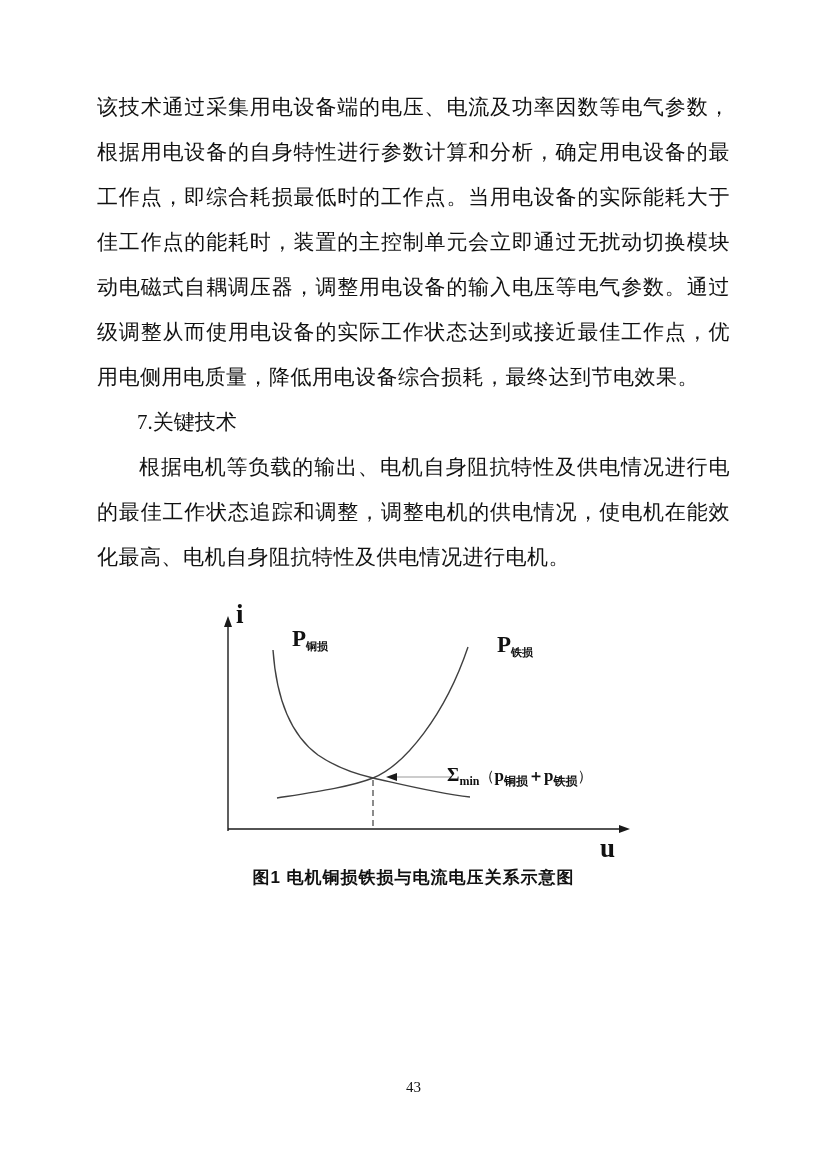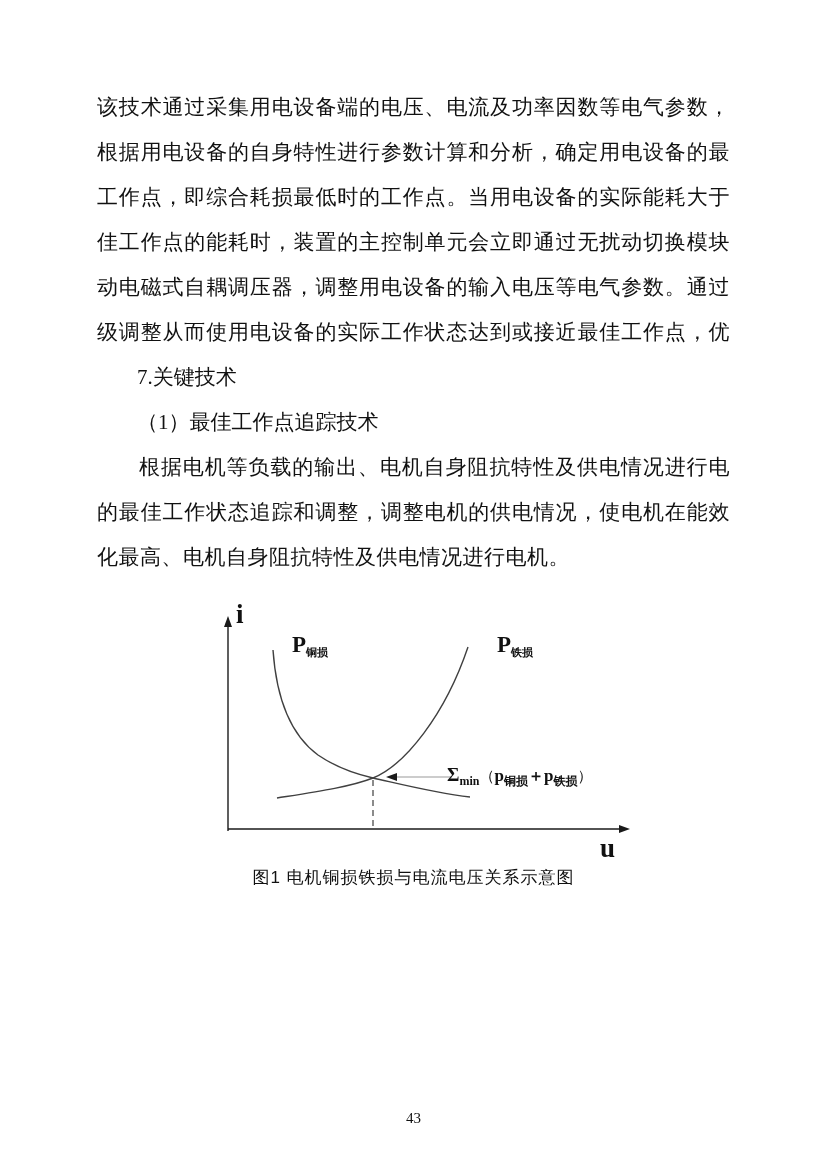--- a/index.html
+++ b/index.html
@@ -36,57 +36,57 @@
   .axis-y-label{
     position:absolute;left:36px;top:-2px;
     font-size:27px;font-weight:700;line-height:1;
   }
   .axis-x-label{
     position:absolute;left:400px;top:232px;
     font-size:27px;font-weight:700;line-height:1;
   }
   .curve-label{position:absolute;font-size:23px;font-weight:600;line-height:1;}
   .curve-label .sub{font-size:11px;font-weight:600;vertical-align:-4px;letter-spacing:0;}
-  .curve-label-copper{left:92px;top:30px;}
+  .curve-label-copper{left:92px;top:24px;}
   .curve-label-iron{left:297px;top:30px;}
   .sigma-note{
     position:absolute;left:247px;top:161px;
     font-size:19px;line-height:1.2;white-space:nowrap;font-weight:600;
   }
   .sigma-note .sub{font-size:12px;vertical-align:-4px;}
   .sigma-note .paren{font-size:15px;font-weight:500;}
   .sigma-note .pvar{font-size:17px;font-weight:600;}
   .sigma-note .plus{font-size:16px;font-weight:700;}
 
   .figure-caption{
     position:absolute;left:0;top:866px;width:827px;
     text-align:center;
     font-family:"Liberation Sans","DejaVu Sans",sans-serif;
-    font-size:17px;font-weight:400;letter-spacing:1px;
+    font-size:17px;font-weight:700;letter-spacing:1px;
   }
   .page-number{
-    position:absolute;left:0;top:1110px;width:827px;
+    position:absolute;left:0;top:1079px;width:827px;
     text-align:center;font-size:15px;
   }
 </style>
 </head>
 <body>
 
 <div class="page">
 
   <div class="content">
     <div class="tline j">该技术通过采集用电设备端的电压、电流及功率因数等电气参数，并</div>
     <div class="tline j">根据用电设备的自身特性进行参数计算和分析，确定用电设备的最佳</div>
     <div class="tline j">工作点，即综合耗损最低时的工作点。当用电设备的实际能耗大于最</div>
     <div class="tline j">佳工作点的能耗时，装置的主控制单元会立即通过无扰动切换模块启</div>
     <div class="tline j">动电磁式自耦调压器，调整用电设备的输入电压等电气参数。通过多</div>
     <div class="tline j">级调整从而使用电设备的实际工作状态达到或接近最佳工作点，优化</div>
+    <div class="tline">用电侧用电质量，降低用电设备综合损耗，最终达到节电效果。</div>
 
     <div class="heading2">7.关键技术</div>
-    <div class="heading3">（1）最佳工作点追踪技术</div>
 
     <div class="tline j indent1">根据电机等负载的输出、电机自身阻抗特性及供电情况进行电机</div>
     <div class="tline j">的最佳工作状态追踪和调整，调整电机的供电情况，使电机在能效转</div>
     <div class="tline">化最高、电机自身阻抗特性及供电情况进行电机。</div>
   </div>
 
   <div class="figure">
     <svg width="440" height="262" viewBox="0 0 440 262">
 
       <line x1="28" y1="22" x2="28" y2="228" stroke="#1a1a1a" stroke-width="1.4"></line>

